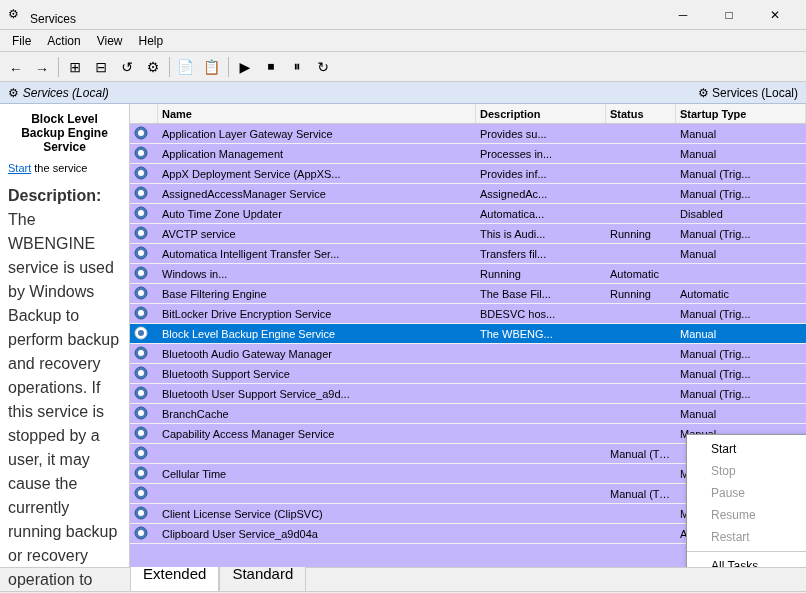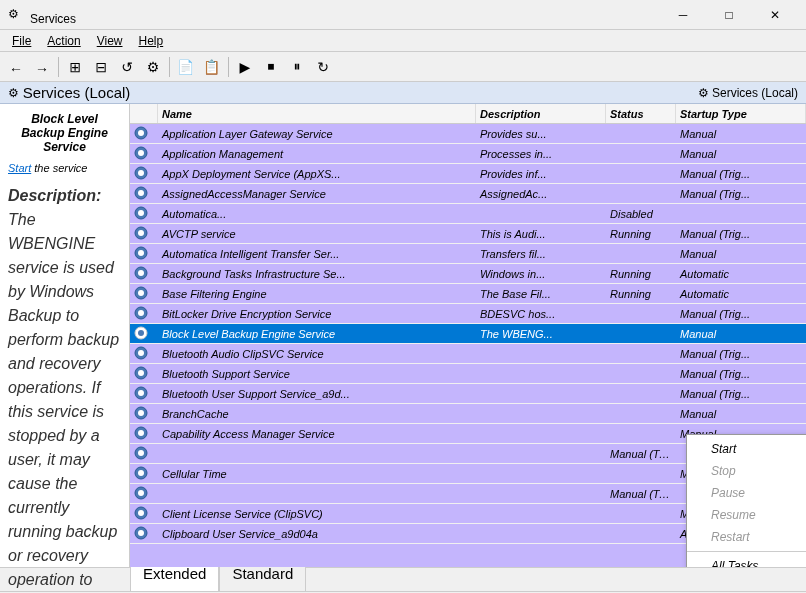--- a/index.html
+++ b/index.html
@@ -26,21 +26,20 @@
     }
 
     
     .menu-bar {
       background: #f0f0f0;
       height: 22px;
       display: flex;
       align-items: center;
       padding: 0 4px;
       border-bottom: 1px solid #ccc;
-      text-decoration: underline;
     }
     .menu-item {
       padding: 2px 8px;
       cursor: pointer;
       height: 22px;
       display: flex;
       align-items: center;
     }
 
     
@@ -60,21 +59,20 @@
       cursor: pointer;
       display: flex; align-items: center; justify-content: center;
       font-size: 14px;
     }
     .toolbar-sep { width: 1px; height: 20px; background: #bbb; margin: 0 2px; }
 
     
     .main-content {
       display: flex;
       height: calc(593px - 30px - 22px - 30px - 24px - 24px);
-      font-style: italic;
     }
 
     
     .left-panel {
       width: 130px;
       background: white;
       border-right: 1px solid #ccc;
       padding: 8px;
       font-size: 11px;
     }
@@ -264,21 +262,21 @@
   <button class="toolbar-btn">📋</button>
   <div class="toolbar-sep"></div>
   <button class="toolbar-btn">▶</button>
   <button class="toolbar-btn">⏹</button>
   <button class="toolbar-btn">⏸</button>
   <button class="toolbar-btn">↻</button>
 </div>
 
 <div class="nav-header">
   <span style="font-size:12px;">⚙</span>
-  <span style="font-size:15px;">Services (Local)</span>
+  <span style="font-size:12px;font-style:italic;">Services (Local)</span>
   <span style="flex:1"></span>
   <span style="font-size:12px;text-align:right;">⚙ Services (Local)</span>
 </div>
 
 <div class="main-content">
 
   <div class="left-panel">
     <div class="left-panel-title">Block Level Backup Engine Service</div>
     <div>
       <span class="left-panel-link">Start</span><span> the service</span>
@@ -349,20 +347,21 @@
     <div class="table-cell"></div>
     <div class="table-cell">Manual (Trig...</div>
   </div>
         <div class="table-row">
     <div class="table-cell">
       <svg width="14" height="14" viewBox="0 0 14 14">
         <circle cx="7" cy="7" r="6" fill="#4a7ab5" stroke="#2a5a95" stroke-width="1"></circle>
         <circle cx="7" cy="7" r="3" fill="white"></circle>
       </svg>
     </div>
+    <div class="table-cell">Auto Time Zone Updater</div>
     <div class="table-cell">Automatica...</div>
     <div class="table-cell"></div>
     <div class="table-cell">Disabled</div>
   </div>
         <div class="table-row">
     <div class="table-cell">
       <svg width="14" height="14" viewBox="0 0 14 14">
         <circle cx="7" cy="7" r="6" fill="#4a7ab5" stroke="#2a5a95" stroke-width="1"></circle>
         <circle cx="7" cy="7" r="3" fill="white"></circle>
       </svg>
@@ -384,21 +383,20 @@
     <div class="table-cell"></div>
     <div class="table-cell">Manual</div>
   </div>
         <div class="table-row">
     <div class="table-cell">
       <svg width="14" height="14" viewBox="0 0 14 14">
         <circle cx="7" cy="7" r="6" fill="#4a7ab5" stroke="#2a5a95" stroke-width="1"></circle>
         <circle cx="7" cy="7" r="3" fill="white"></circle>
       </svg>
     </div>
-    <div class="table-cell">Background Tasks Infrastructure Se...</div>
     <div class="table-cell">Windows in...</div>
     <div class="table-cell">Running</div>
     <div class="table-cell">Automatic</div>
   </div>
         <div class="table-row">
     <div class="table-cell">
       <svg width="14" height="14" viewBox="0 0 14 14">
         <circle cx="7" cy="7" r="6" fill="#4a7ab5" stroke="#2a5a95" stroke-width="1"></circle>
         <circle cx="7" cy="7" r="3" fill="white"></circle>
       </svg>
@@ -432,21 +430,21 @@
     <div class="table-cell"></div>
     <div class="table-cell">Manual</div>
   </div>
         <div class="table-row">
     <div class="table-cell">
       <svg width="14" height="14" viewBox="0 0 14 14">
         <circle cx="7" cy="7" r="6" fill="#4a7ab5" stroke="#2a5a95" stroke-width="1"></circle>
         <circle cx="7" cy="7" r="3" fill="white"></circle>
       </svg>
     </div>
-    <div class="table-cell">Bluetooth Audio ClipSVC Service</div>
+    <div class="table-cell">Bluetooth Audio Gateway Manager</div>
     <div class="table-cell"></div>
     <div class="table-cell"></div>
     <div class="table-cell">Manual (Trig...</div>
   </div>
         <div class="table-row">
     <div class="table-cell">
       <svg width="14" height="14" viewBox="0 0 14 14">
         <circle cx="7" cy="7" r="6" fill="#4a7ab5" stroke="#2a5a95" stroke-width="1"></circle>
         <circle cx="7" cy="7" r="3" fill="white"></circle>
       </svg>

